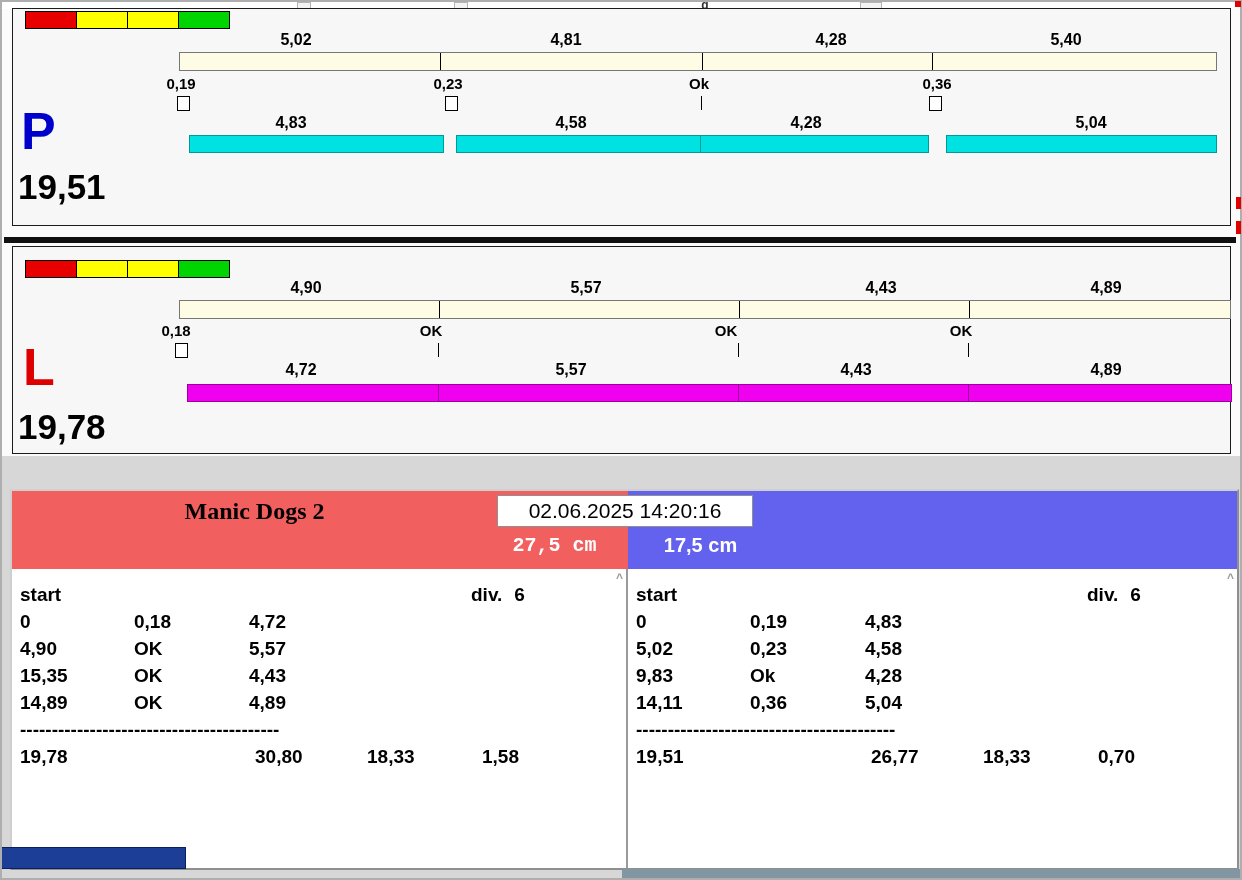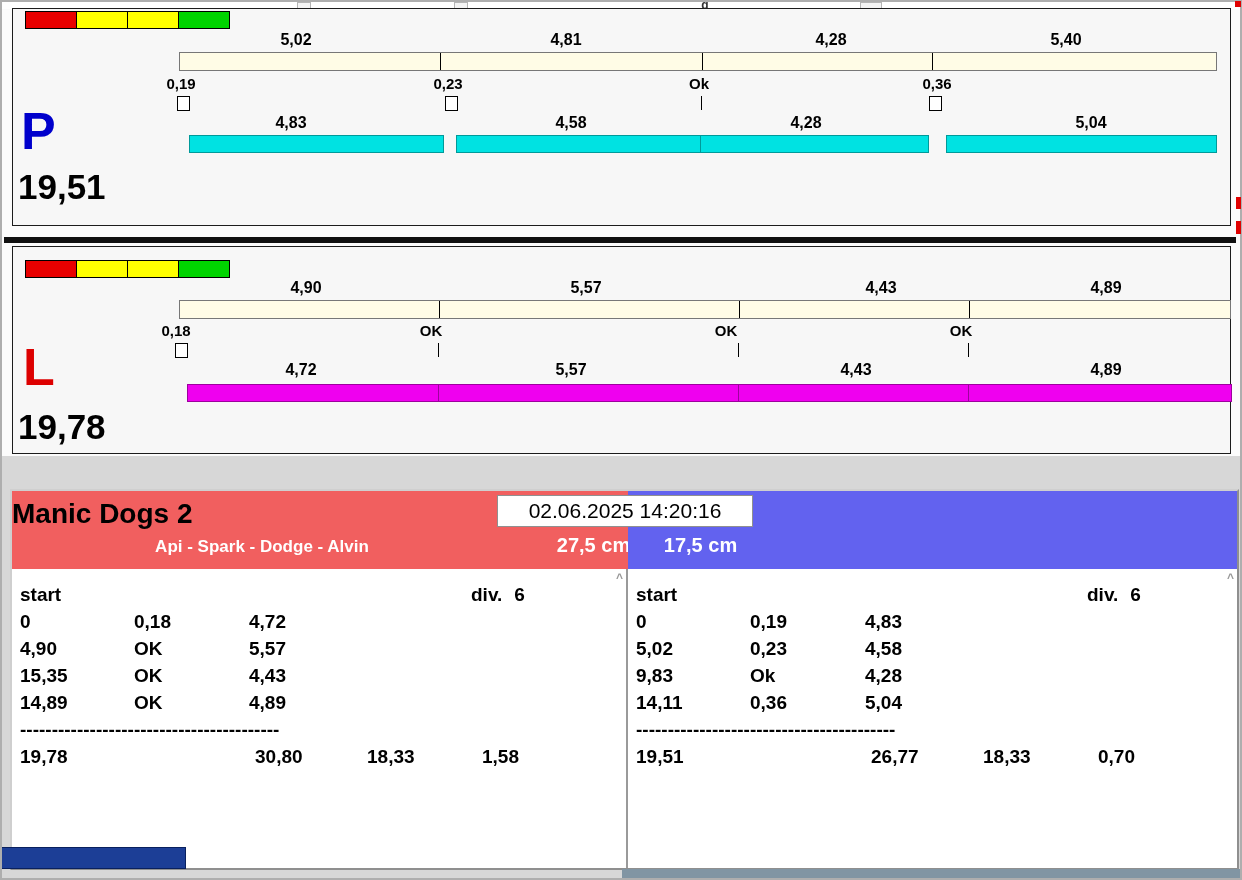--- a/index.html
+++ b/index.html
@@ -39,21 +39,21 @@
   .seg.magenta { background:#ef00ef; border:1px solid #9d009d; }
   .lane-total { position:absolute; font-size:35px; font-weight:bold; color:#000; }
   .divider { position:absolute; left:4px; top:237px; width:1232px; height:6px; background:#101010; }
 
   
   .scoreboard { position:absolute; left:10px; top:489px; width:1229px; height:381px;
                 background:#fff; border:2px solid; border-color:#cfcfcf #8f8f8f #8f8f8f #cfcfcf; }
   .hdr { position:absolute; top:0; height:78px; }
   .hdr.left  { left:0;     width:616px; background:#f15f5f; }
   .hdr.right { left:616px; width:609px; background:#6262ef; }
-  .team-title { position:absolute; top:7px; font-size:28px; font-weight:bold; color:#000; white-space:nowrap; }
+  .team-title { position:absolute; top:7px; text-align:center; font-size:24px; font-weight:bold; color:#000; white-space:nowrap;font-family:Liberation Serif, serif; }
   .dogs   { position:absolute; top:46px; text-align:center; font-size:17px; font-weight:bold; color:#fff; white-space:nowrap; }
   .height { position:absolute; top:43px; text-align:center; font-size:20px; font-weight:bold; color:#fff; white-space:nowrap; }
   .datebox { position:absolute; left:485px; top:4px; width:256px; height:32px; background:#fff;
              border:1px solid #909090; font-size:21px; line-height:30px; text-align:center; color:#000; z-index:5; }
   .body { position:absolute; top:78px; height:299px; background:#fff; padding:12px 8px 0 8px;
           font-size:19px; font-weight:bold; color:#000; }
   .body.left  { left:0;     width:616px; border-right:2px solid #9a9a9a; }
   .body.right { left:616px; width:609px; }
   .rrow { display:flex; line-height:27px; white-space:nowrap; }
   .cc1{width:114px}.cc2{width:115px}.cc3{width:222px}.cc4{flex:1}
@@ -168,22 +168,21 @@
   <div class="seg magenta" style="left:725px;top:137px;width:231px;"></div>
   <div class="seg magenta" style="left:955px;top:137px;width:264px;"></div>
 
   <div class="lane-total" style="left:5px;top:160px;">19,78</div>
 </div>
 
 <div class="scoreboard">
 
   <div class="hdr left">
     <div class="team-title" style="left:0;width:485px;">Manic Dogs 2</div>
-    <div class="dogs" style="left:0;width:500px;">Api - Spark - Dodge - Alvin</div>
-    <div class="height" style="left:524px;width:115px;">27,5 cm</div>
+    <div class="height" style="left:485px;width:115px;font-family:Liberation Mono, monospace;">27,5 cm</div>
   </div>
 
   <div class="hdr right">
     <div class="height" style="left:15px;width:115px;">17,5 cm</div>
   </div>
 
   <div class="datebox">02.06.2025 14:20:16</div>
 
   <div class="body left">
     <span class="caret">^</span>

